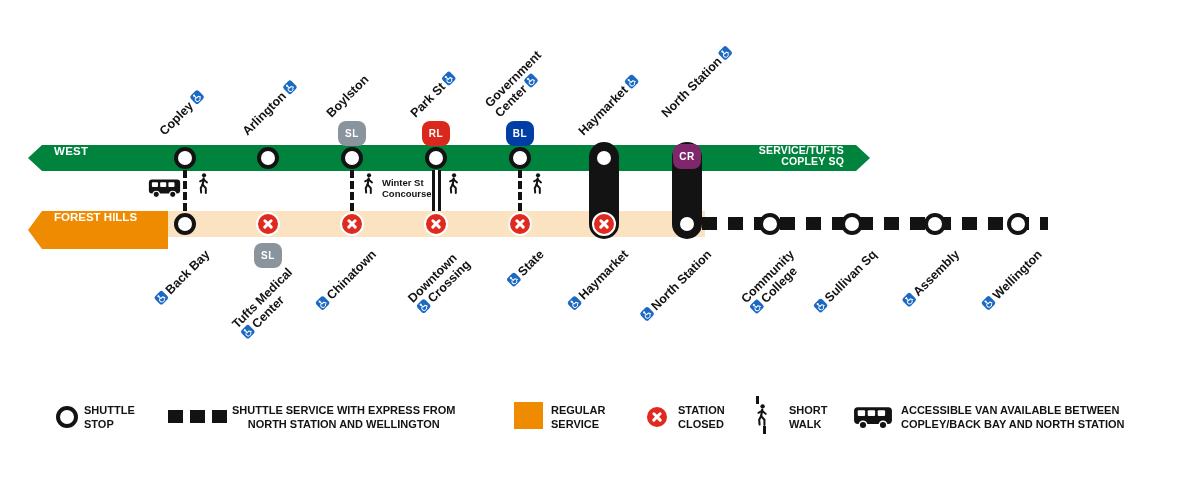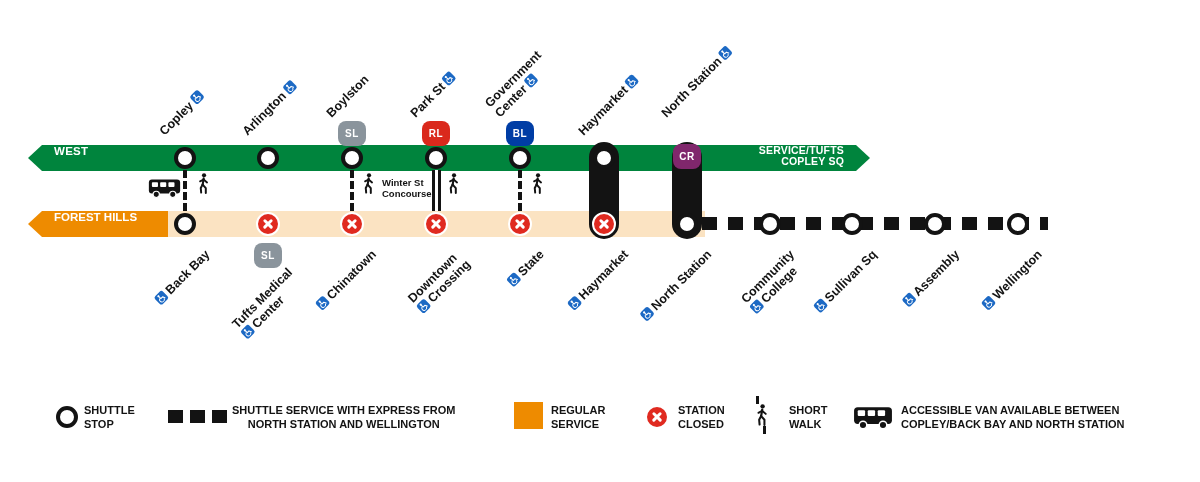--- a/index.html
+++ b/index.html
@@ -4,21 +4,21 @@
 <style>
   html,body{margin:0;padding:0;background:#fff;}
   #diagram{position:relative;width:1200px;height:482px;background:#fff;overflow:hidden;
            font-family:"Liberation Sans","DejaVu Sans",sans-serif;color:#131313;}
   .band{position:absolute;display:flex;align-items:flex-start;color:#fff;font-weight:bold;z-index:1;}
   .green-band{left:28px;top:145px;width:842px;height:26px;background:var(--green);
     clip-path:polygon(0 50%,14px 0,calc(100% - 14px) 0,100% 50%,calc(100% - 14px) 100%,14px 100%);
     justify-content:space-between;}
   .green-band .left-text{margin-left:26px;font-size:11.5px;letter-spacing:.3px;}
   .green-band .right-text{margin-right:26px;font-size:10.5px;line-height:11px;text-align:right;letter-spacing:.2px;}
-  .orange-left{left:28px;top:211px;width:140px;height:26px;background:var(--orange);
+  .orange-left{left:28px;top:211px;width:140px;height:38px;background:var(--orange);
     clip-path:polygon(0 50%,14px 0,100% 0,100% 100%,14px 100%);font-size:11.5px;}
   .orange-left span{margin-left:26px;white-space:nowrap;}
   .orange-right{left:1046px;top:211px;width:114px;height:26px;background:var(--orange);
     clip-path:polygon(0 0,calc(100% - 14px) 0,100% 50%,calc(100% - 14px) 100%,0 100%);
     font-size:11.5px;justify-content:center;padding-right:10px;box-sizing:border-box;}
   .peach{position:absolute;left:162px;top:211px;width:543px;height:26px;background:var(--peach);z-index:0;}
   .shuttle-seg{position:absolute;left:702px;top:217px;width:346px;height:13px;z-index:1;
     background:repeating-linear-gradient(90deg,#131313 0 15px,transparent 15px 26px);}
   .circle{position:absolute;width:14px;height:14px;background:#fff;border:4px solid #131313;border-radius:50%;z-index:5;}
   .capsule{position:absolute;width:30px;height:97px;background:#131313;border-radius:15px;z-index:3;}

